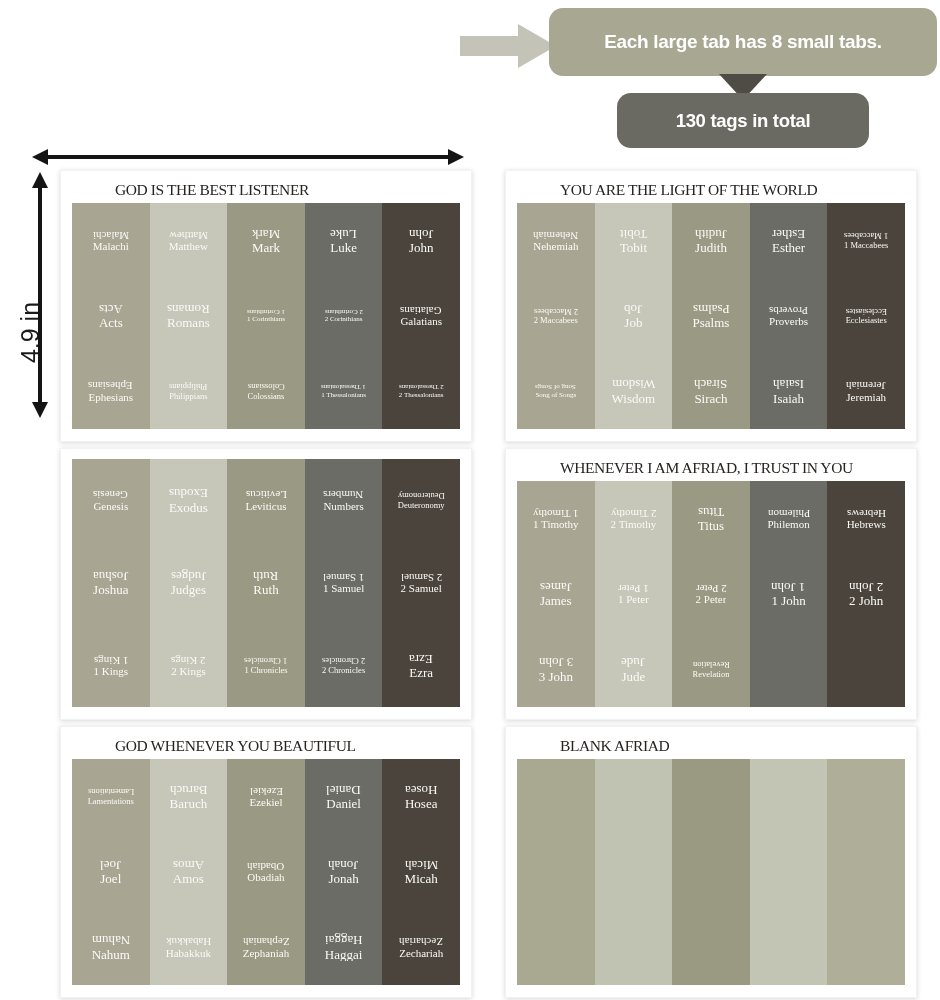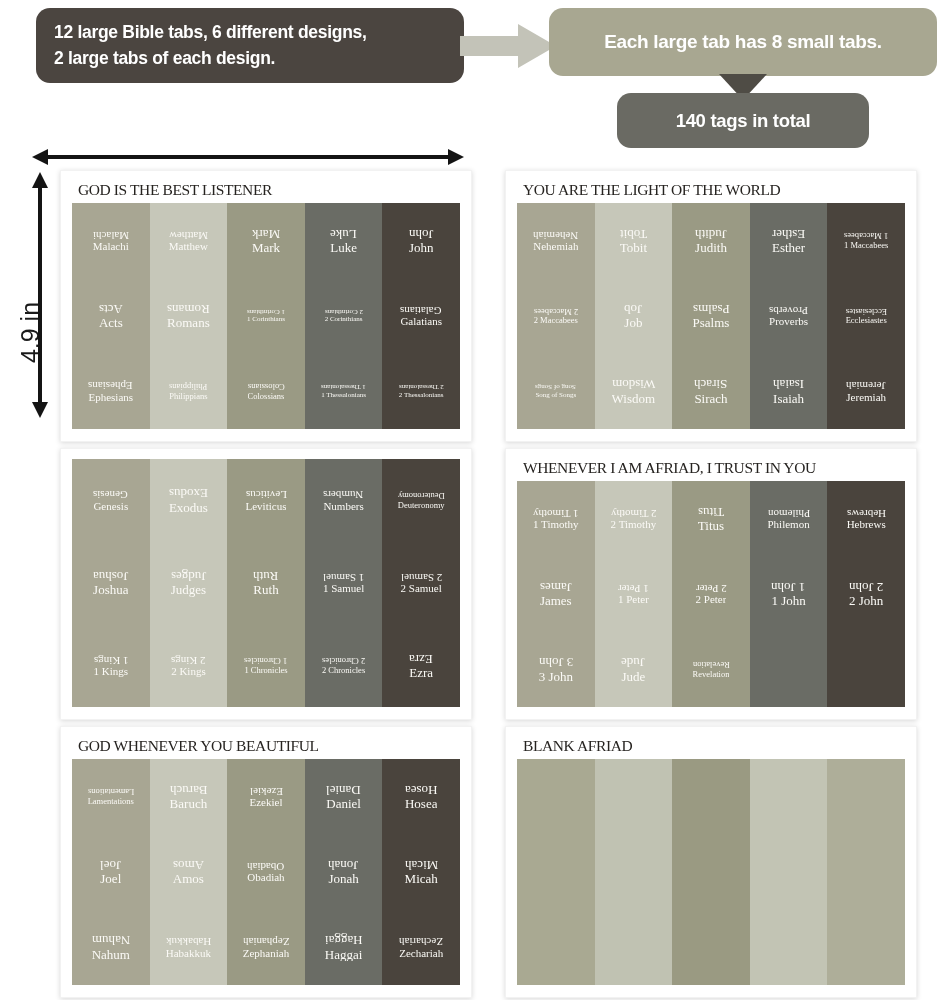--- a/index.html
+++ b/index.html
@@ -81,20 +81,21 @@
   }
   .sheet-title {
     font-family: "Liberation Serif", serif;
     font-size: 15.5px;
     color: #262320;
     letter-spacing: -0.4px;
     padding-left: 6px;
     padding-bottom: 4px;
     white-space: nowrap;
     overflow: hidden;
+    margin-left: 37px;
   }
   .sheet-grid {
     flex: 1;
     display: grid;
     grid-template-columns: repeat(5, 1fr);
     grid-template-rows: repeat(3, 1fr);
   }
   .cell {
     display: flex;
     flex-direction: column;
@@ -132,41 +133,35 @@
     display: grid;
     grid-template-columns: repeat(5, 1fr);
   }
   .blank-col { width: 100%; height: 100%; }
 </style>
 </head>
 <body>
 
 <div id="root">
 
-  <div class="callout" id="callout-left">
-    <div>
-      <div>12 large Bible tabs, 6 different designs,</div>
-      <div>2 large tabs of each design.</div>
-    </div>
-  </div>
 
   <svg id="arrow-right" viewBox="0 0 96 48">
     <path d="M0 14 L58 14 L58 2 L96 24 L58 46 L58 34 L0 34 Z" fill="#c3c3b8"></path>
   </svg>
 
   <div class="callout" id="callout-mid">
     <span>Each large tab has 8 small tabs.</span>
   </div>
 
   <svg id="arrow-down" viewBox="0 0 60 26">
     <path d="M6 0 L54 0 L30 26 Z" fill="#4f4c45"></path>
   </svg>
 
   <div class="callout" id="callout-bottom">
-    <span>140 tags in total</span>
+    <span>130 tags in total</span>
   </div>
 
   <svg id="dim-width-arrow" viewBox="0 0 432 18">
     <path d="M0 9 L16 1 L16 7 L416 7 L416 1 L432 9 L416 17 L416 11 L16 11 L16 17 Z" fill="#141414"></path>
   </svg>
 
   <div id="dim-height-label">4.9 in</div>
   <svg id="dim-height-arrow" viewBox="0 0 20 246">
     <path d="M10 0 L18 16 L12 16 L12 230 L18 230 L10 246 L2 230 L8 230 L8 16 L2 16 Z" fill="#141414"></path>
   </svg>

